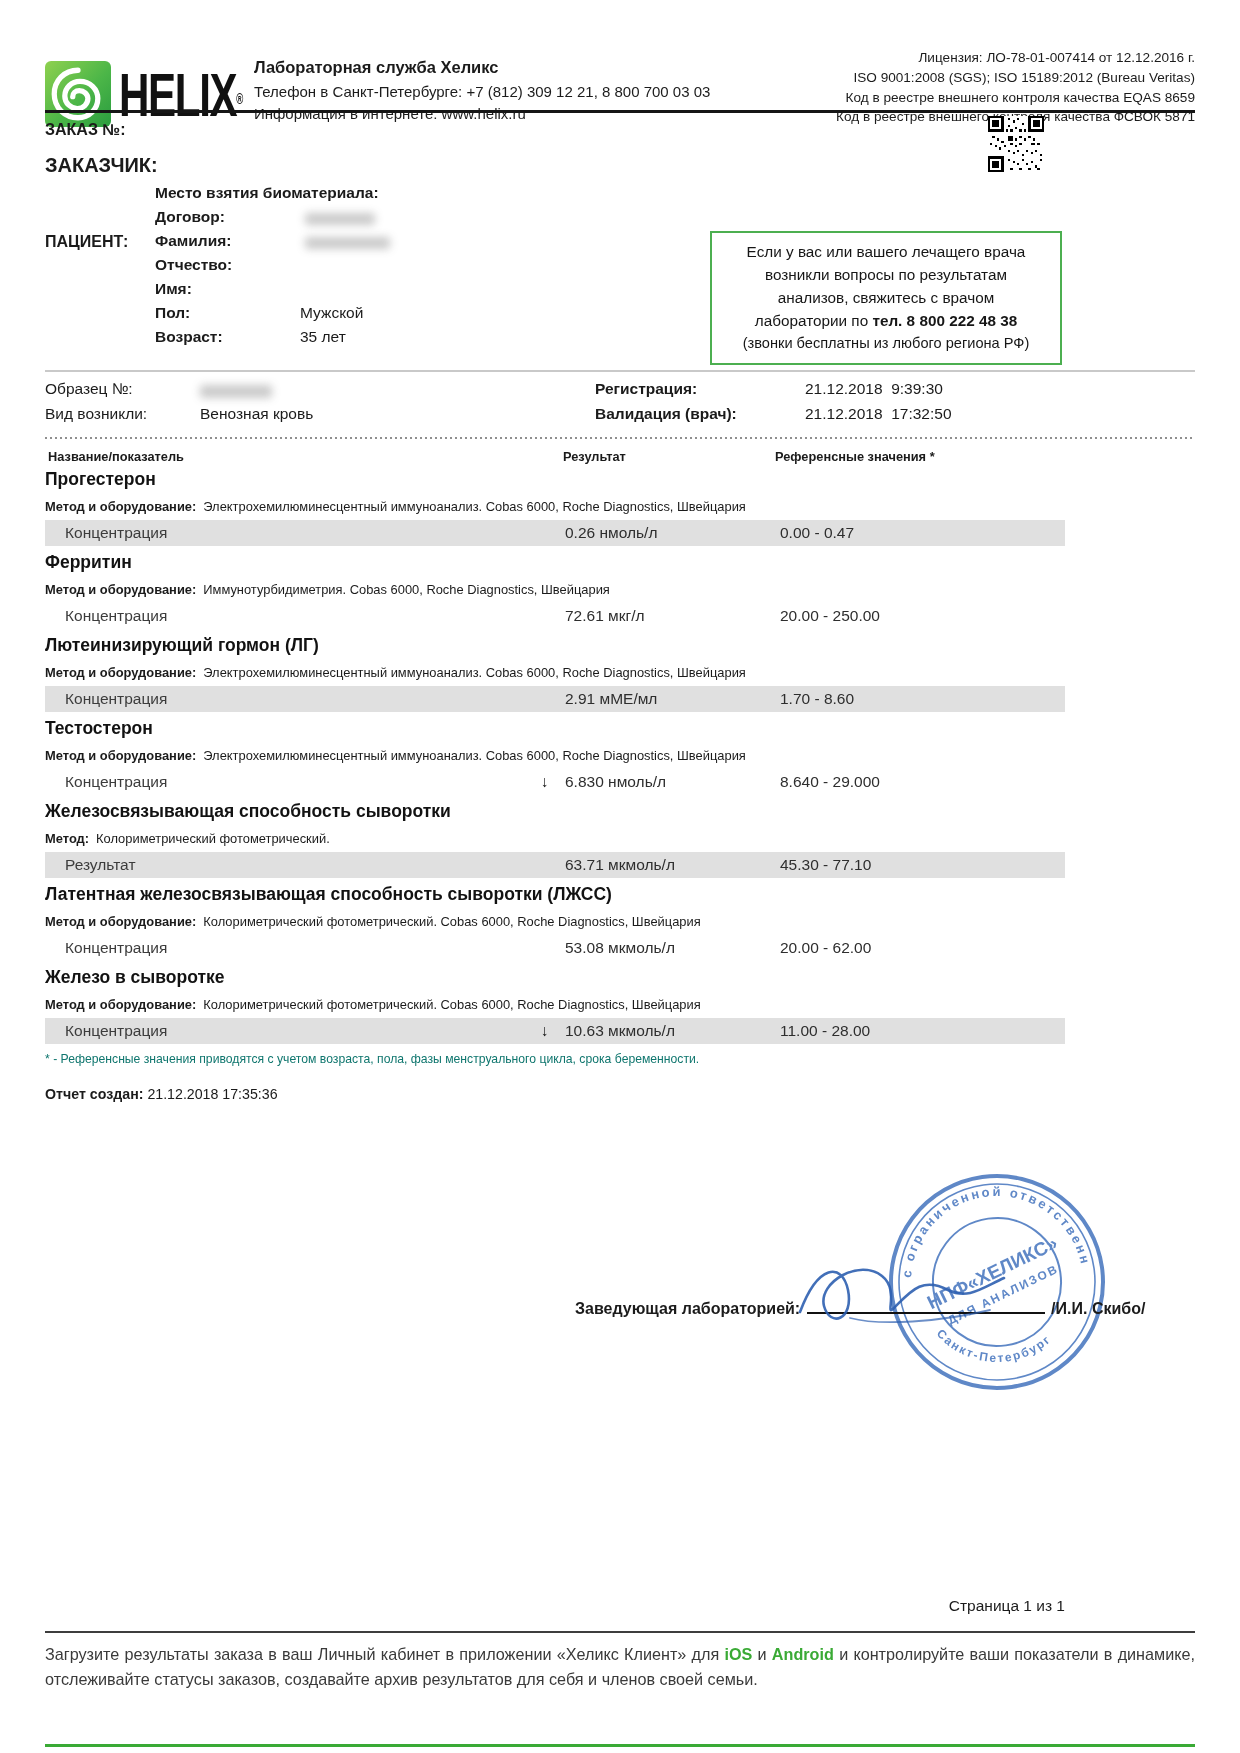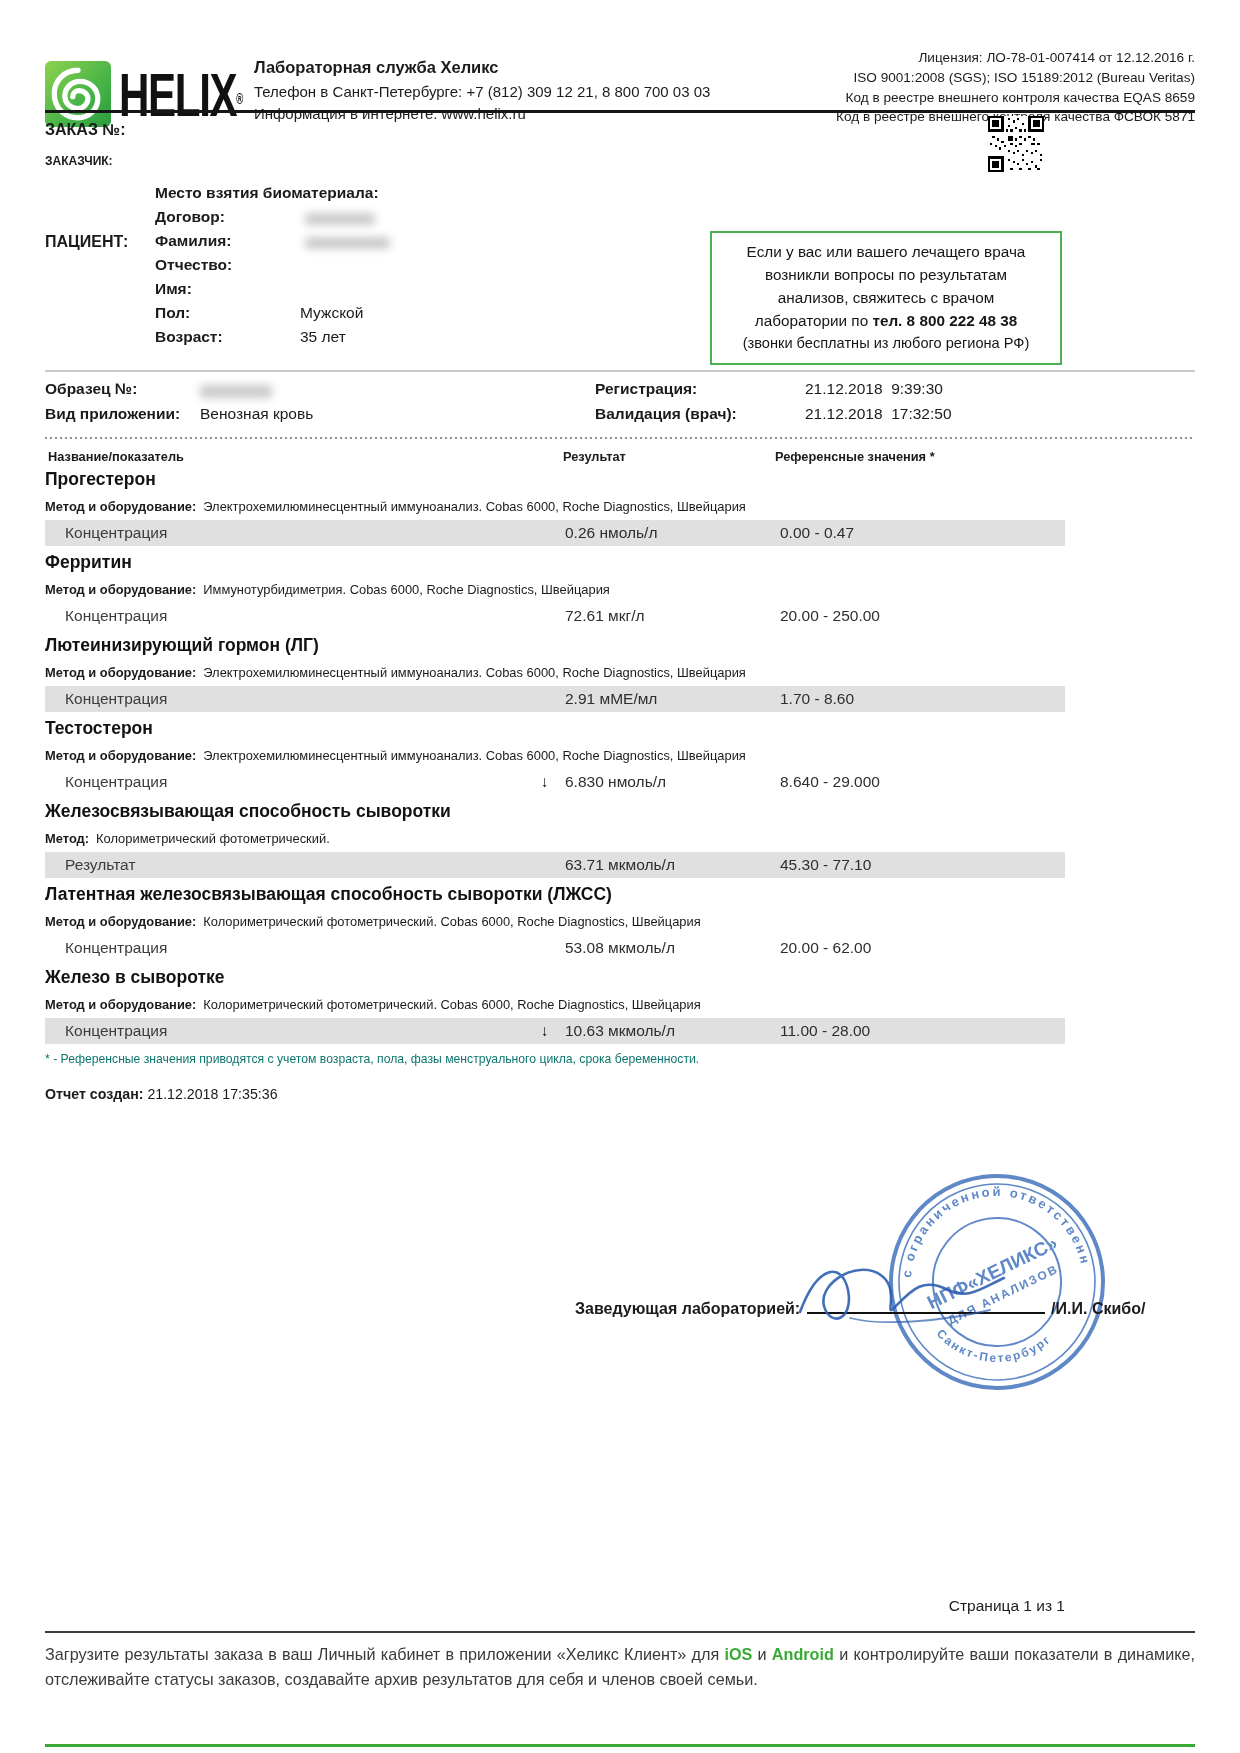--- a/index.html
+++ b/index.html
@@ -12,40 +12,40 @@
   .logo-word { font-size:62px; font-weight:bold; letter-spacing:-2px; line-height:64px; transform:scaleX(0.68); transform-origin:left center; margin-left:8px; color:#111; position:relative; }
   .logo-reg { font-size:14px; font-weight:bold; vertical-align:top; position:relative; top:4px; }
   .org-contact { margin-left:-46px; padding-top:5px;margin-top:21px; }
   .org-name { font-weight:bold; font-size:16.5px; margin-bottom:6px; }
   .contact-line { font-size:15px; margin-bottom:5px; color:#1c1c1c; }
   .license { margin-left:auto; text-align:right; font-size:13.6px; line-height:1.45; color:#1c1c1c; padding-top:2px; }
   .header-rule { position:absolute; left:45px; top:110px; width:1150px; height:3px; background:#161616; }
 
   
   .order-label { position:absolute; left:45px; top:121px; font-size:16px; font-weight:bold; }
-  .customer-label { position:absolute; left:45px; top:154px; font-size:12px; font-weight:bold; }
+  .customer-label { position:absolute; left:45px; top:154px; font-size:20px; font-weight:bold; }
   .qr { position:absolute; left:988px; top:116px; width:56px; height:56px; }
 
   
   .patient-label { position:absolute; left:45px; top:233px; font-size:16px; font-weight:bold; }
   .patient-rows { position:absolute; left:155px; top:184px; width:540px; }
   .p-row { position:relative; height:24px; font-size:15.5px; }
   .p-label { font-weight:bold; }
   .p-value { position:absolute; left:145px; top:0; white-space:pre; }
   .blur-blob { position:absolute; background:#8a8a8a; opacity:.45; filter:blur(4px); border-radius:3px; }
 
   
   .info-box { position:absolute; left:710px; top:231px; width:352px; height:134px; border:2px solid #4caf50; display:flex; flex-direction:column; justify-content:center; text-align:center; font-size:15.3px; line-height:1.5; color:#161616; padding:6px 8px; }
   .info-note { font-size:14.6px; }
 
   
   .sample-divider { position:absolute; left:45px; top:370px; width:1150px; height:2px; background:#c9c9c9; }
   .sample { position:absolute; left:45px; top:380px; width:1150px; }
   .s-row { position:relative; height:25px; font-size:15.5px; }
-  .s-label { font-weight:bold; }
+  .s-label { font-weight:normal; }
   .s-value { position:absolute; left:155px; top:0; white-space:pre; }
   .s-label-r { position:absolute; left:550px; top:0; font-weight:bold; }
   .s-value-r { position:absolute; left:760px; top:0; white-space:pre; }
   .dotted-divider { position:absolute; left:45px; top:437px; width:1150px; height:2px;
       background-image:repeating-linear-gradient(90deg,#8f8f8f 0 2px,transparent 2px 5px); }
 
   
   .table-header { position:absolute; left:45px; top:449px; width:1020px; height:18px; font-size:12.8px; font-weight:bold; }
   .col-name { position:absolute; left:3px; }
   .col-result { position:absolute; left:518px; }
@@ -221,21 +221,21 @@
 
   <div class="sample-divider"></div>
   <div class="sample">
     <div class="s-row">
       <span class="s-label">Образец №:</span>
       <span class="blur-blob" style="left:155px; top:5px; width:72px; height:13px;"></span>
       <span class="s-label-r">Регистрация:</span>
       <span class="s-value-r">21.12.2018  9:39:30</span>
     </div>
     <div class="s-row">
-      <span class="s-label">Вид приложении:</span>
+      <span class="s-label">Вид возникли:</span>
       <span class="s-value">Венозная кровь</span>
       <span class="s-label-r">Валидация (врач):</span>
       <span class="s-value-r">21.12.2018  17:32:50</span>
     </div>
   </div>
   <div class="dotted-divider"></div>
 
   <div class="table-header">
     <span class="col-name">Название/показатель</span>
     <span class="col-result">Результат</span>

